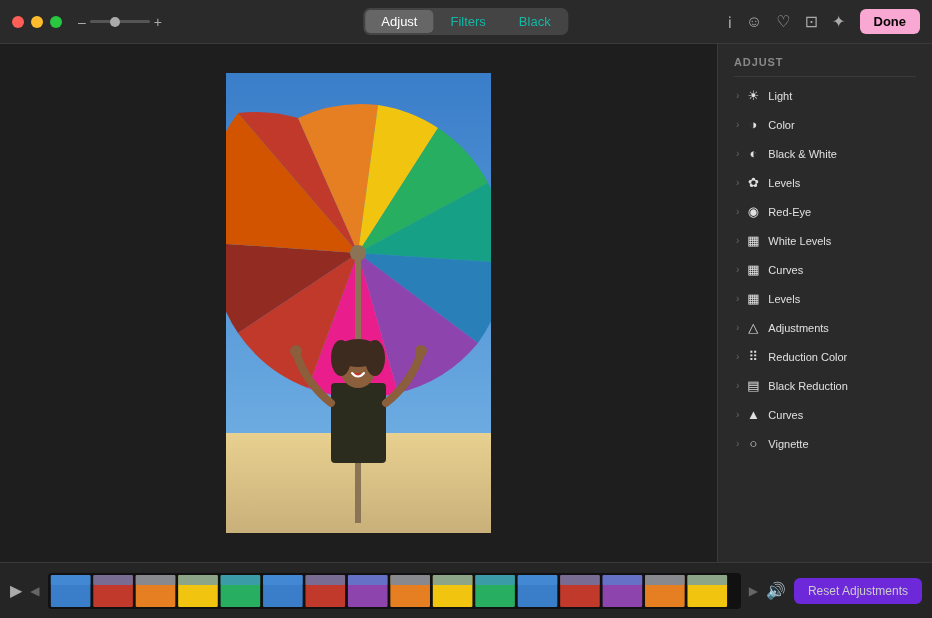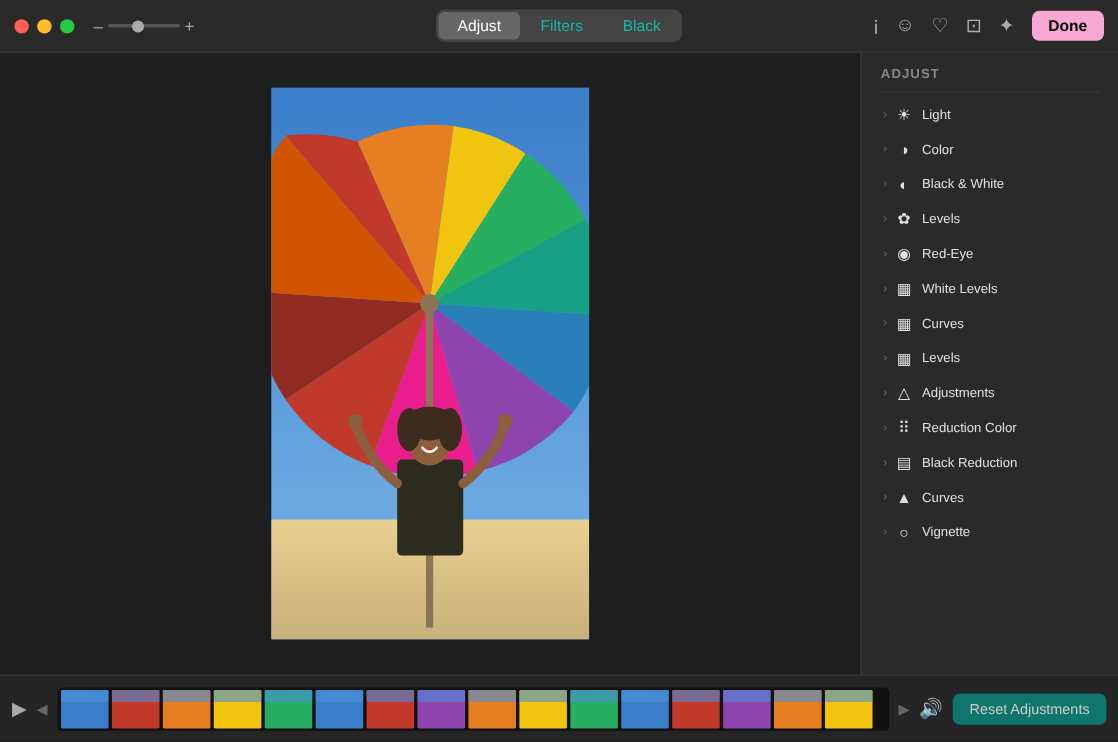--- a/index.html
+++ b/index.html
@@ -216,21 +216,21 @@
       display: flex;
       align-items: center;
     }
     .volume-btn {
       color: #f5c500;
       font-size: 16px;
       cursor: pointer;
       flex-shrink: 0;
     }
     .reset-btn {
-      background: #0f766e;
+      background: #6d28d9;
       color: #ccc;
       border: none;
       border-radius: 6px;
       padding: 6px 14px;
       font-size: 12px;
       cursor: pointer;
       flex-shrink: 0;
       white-space: nowrap;
     }
 

